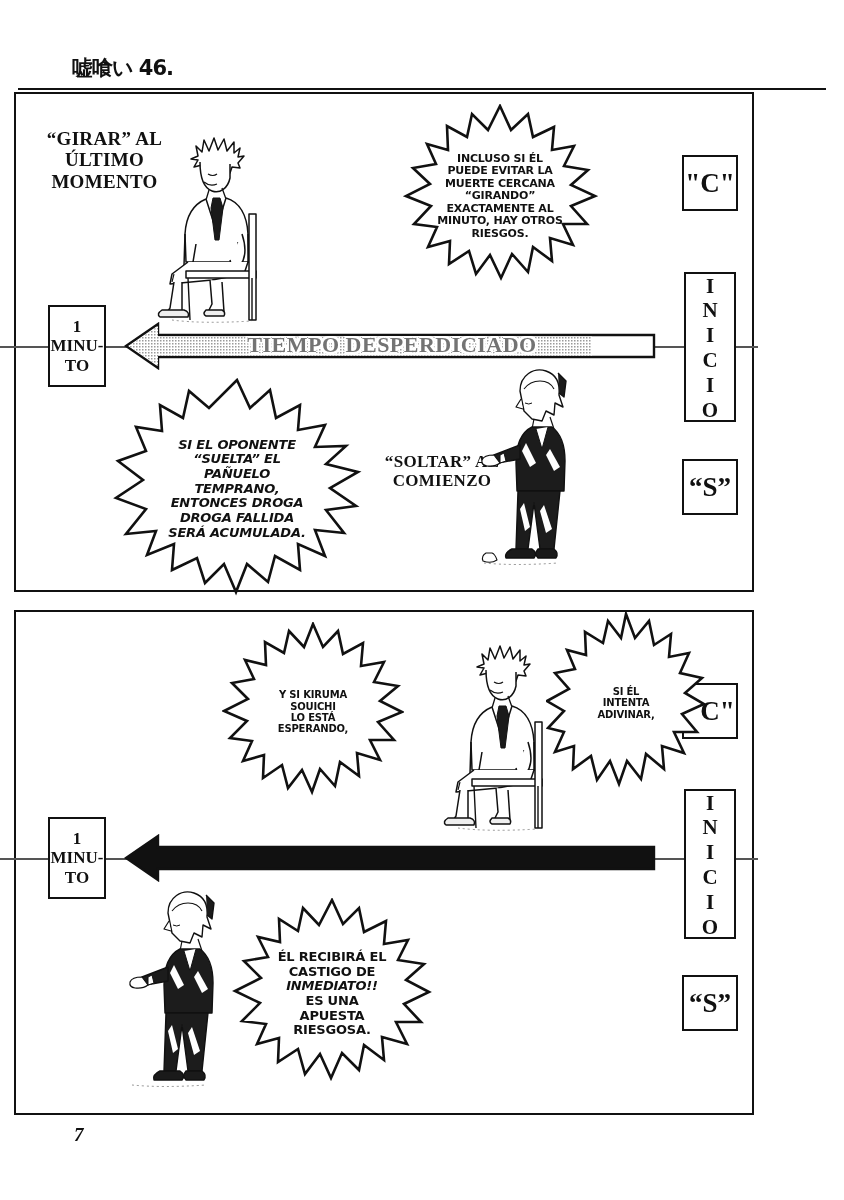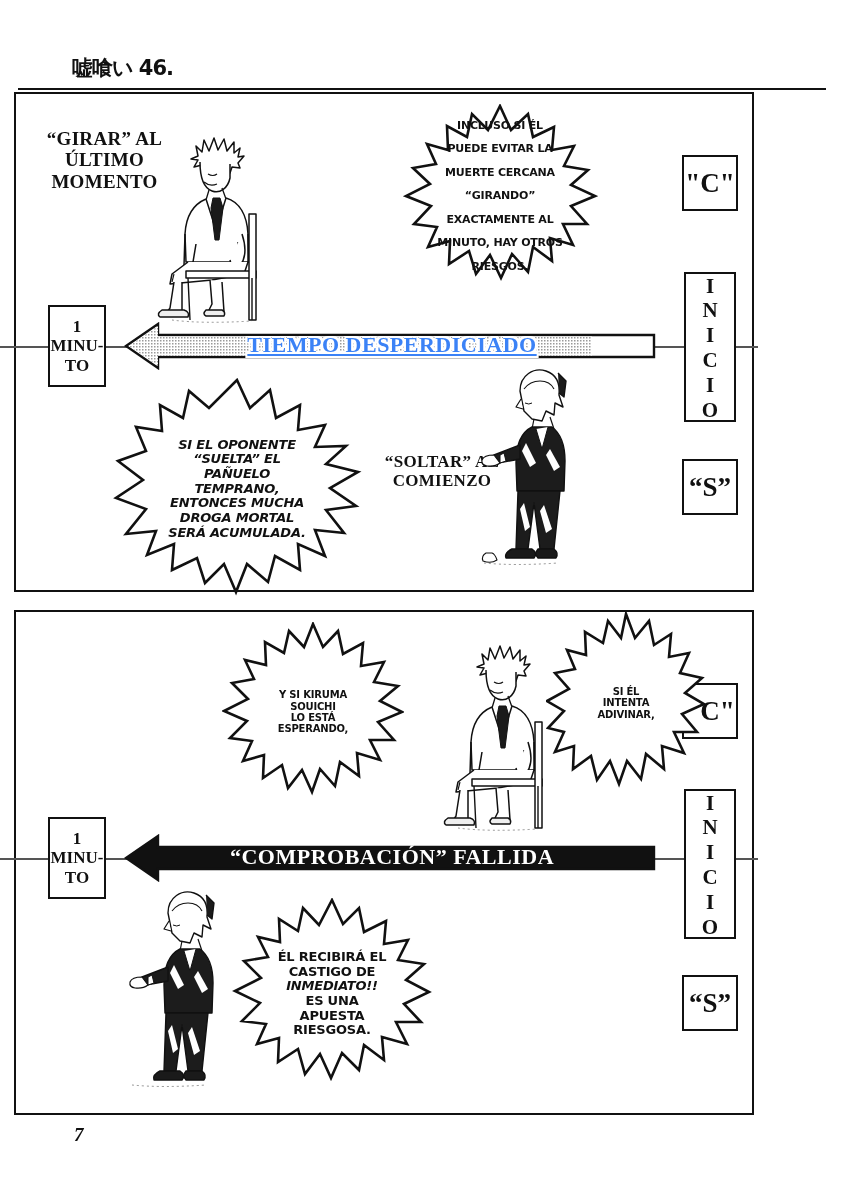--- a/index.html
+++ b/index.html
@@ -120,25 +120,24 @@
     width: 100%;
     text-align: center;
     font-family: "Liberation Serif", serif;
     font-weight: bold;
     font-size: 22px;
     letter-spacing: 0.5px;
     white-space: nowrap;
     pointer-events: none;
   }
   .arrow-label.dark-on-light {
-    color: #3b82f6;
+    color: #737373;
     text-shadow:
       -2px 0 #fff, 2px 0 #fff, 0 -2px #fff, 0 2px #fff,
       -2px -2px #fff, 2px -2px #fff, -2px 2px #fff, 2px 2px #fff;
-    text-decoration: underline;
   }
   .arrow-label.light-on-dark {
     color: #fff;
     text-shadow:
       -2px 0 #fff, 2px 0 #fff, 0 -2px #fff, 0 2px #fff,
       -1px -1px #fff, 1px -1px #fff, -1px 1px #fff, 1px 1px #fff;
     -webkit-text-stroke: 0px;
   }
 
   
@@ -227,21 +226,21 @@
   </svg>
 </div>
 
 <div class="burst" style="left:402px; top:104px; width:196px; height:185px;">
   <svg width="196" height="185" viewBox="0 0 196 185" aria-hidden="true">
     <polygon fill="#fff" stroke="#111" stroke-width="2.6" stroke-linejoin="miter" points="98,2 109,26 126,10 131,33 152,23 150,46 172,42 162,62 186,66 169,81 193,92
               169,102 185,120 161,120 171,141 148,134 150,157 131,143 126,168 110,150 99,174
               88,151 74,170 67,147 47,160 48,137 26,143 35,123 12,120 29,102 4,92 28,80 11,64
               34,60 25,40 46,46 45,22 65,33 70,10 86,26"></polygon>
   </svg>
-  <div class="burst-text" style="font-size:11px;gap:11px;">
+  <div class="burst-text" style="font-size:11px;">
     <div>INCLUSO SI ÉL</div>
     <div>PUEDE EVITAR LA</div>
     <div>MUERTE CERCANA</div>
     <div>“GIRANDO”</div>
     <div>EXACTAMENTE AL</div>
     <div>MINUTO, HAY OTROS</div>
     <div>RIESGOS.</div>
   </div>
 </div>
 
@@ -331,22 +330,22 @@
     <polygon fill="#fff" stroke="#111" stroke-width="2.6" stroke-linejoin="miter" points="125,2 138,30 158,12 164,40 188,27 186,52 213,47 203,69 234,68 214,86 246,94
               218,110 244,128 214,132 232,155 203,152 213,178 186,166 188,192 163,178 156,204
               135,186 124,214 112,186 93,205 85,180 60,192 62,166 35,177 44,153 14,156
               34,131 4,120 31,102 6,83 34,73 24,49 50,53 48,27 71,40 77,13 97,30"></polygon>
   </svg>
   <div class="burst-text" style="font-size:13px;">
     <div>SI EL OPONENTE</div>
     <div>“SUELTA” EL</div>
     <div>PAÑUELO</div>
     <div>TEMPRANO,</div>
-    <div>ENTONCES MUCHA</div>
-    <div>DROGA MORTAL</div>
+    <div>ENTONCES DROGA</div>
+    <div>DROGA FALLIDA</div>
     <div>SERÁ ACUMULADA.</div>
   </div>
 </div>
 
 <div class="panel" id="panel-2"></div>
 
 <div class="figure" style="left:438px; top:630px;">
   <svg width="130" height="205" viewBox="0 0 130 205">
     <g fill="none" stroke="#111" stroke-width="1.5" stroke-linejoin="round">
       <path d="M46 34 L44 24 L50 30 L52 18 L57 29 L62 16 L66 28 L72 17 L75 29 L82 20 L82 31 L88 26 L86 35
@@ -426,21 +425,20 @@
 <div class="minute-box" style="left:48px; top:817px;">
   <div>1</div>
   <div>MINU-</div>
   <div>TO</div>
 </div>
 
 <div class="arrow-wrap" style="left:124px; top:834px; width:532px; height:48px;">
   <svg width="532" height="48" viewBox="0 0 532 48">
     <polygon points="2,24 34,2 34,13 530,13 530,35 34,35 34,46" fill="#111111" stroke="#111" stroke-width="2.4" stroke-linejoin="miter"></polygon>
   </svg>
-  <div class="arrow-label light-on-dark" style="top:10px; left:28px; width:480px; color:#fff; text-shadow:none; -webkit-text-stroke:0;">“COMPROBACIÓN” FALLIDA</div>
 </div>
 
 <div class="figure" style="left:128px; top:885px;">
   <svg width="120" height="222" viewBox="0 0 120 222">
     <g stroke="#111" stroke-width="1.4" stroke-linejoin="round">
       <path d="M40 28 C40 12 54 4 66 8 C78 12 80 22 79 32 L83 44 L75 40 L74 52 L66 48
                L62 58 L52 56 L44 48 Z" fill="#fff"></path>
       <path d="M78 10 L86 18 L84 34 L79 30" fill="#1b1b1b"></path>
       <path d="M44 26 q6 -8 16 -8 q10 0 14 8" fill="none" stroke-width="1.1"></path>
       <path d="M41 36 L36 44 L43 46" fill="#fff" stroke-width="1.2"></path>

